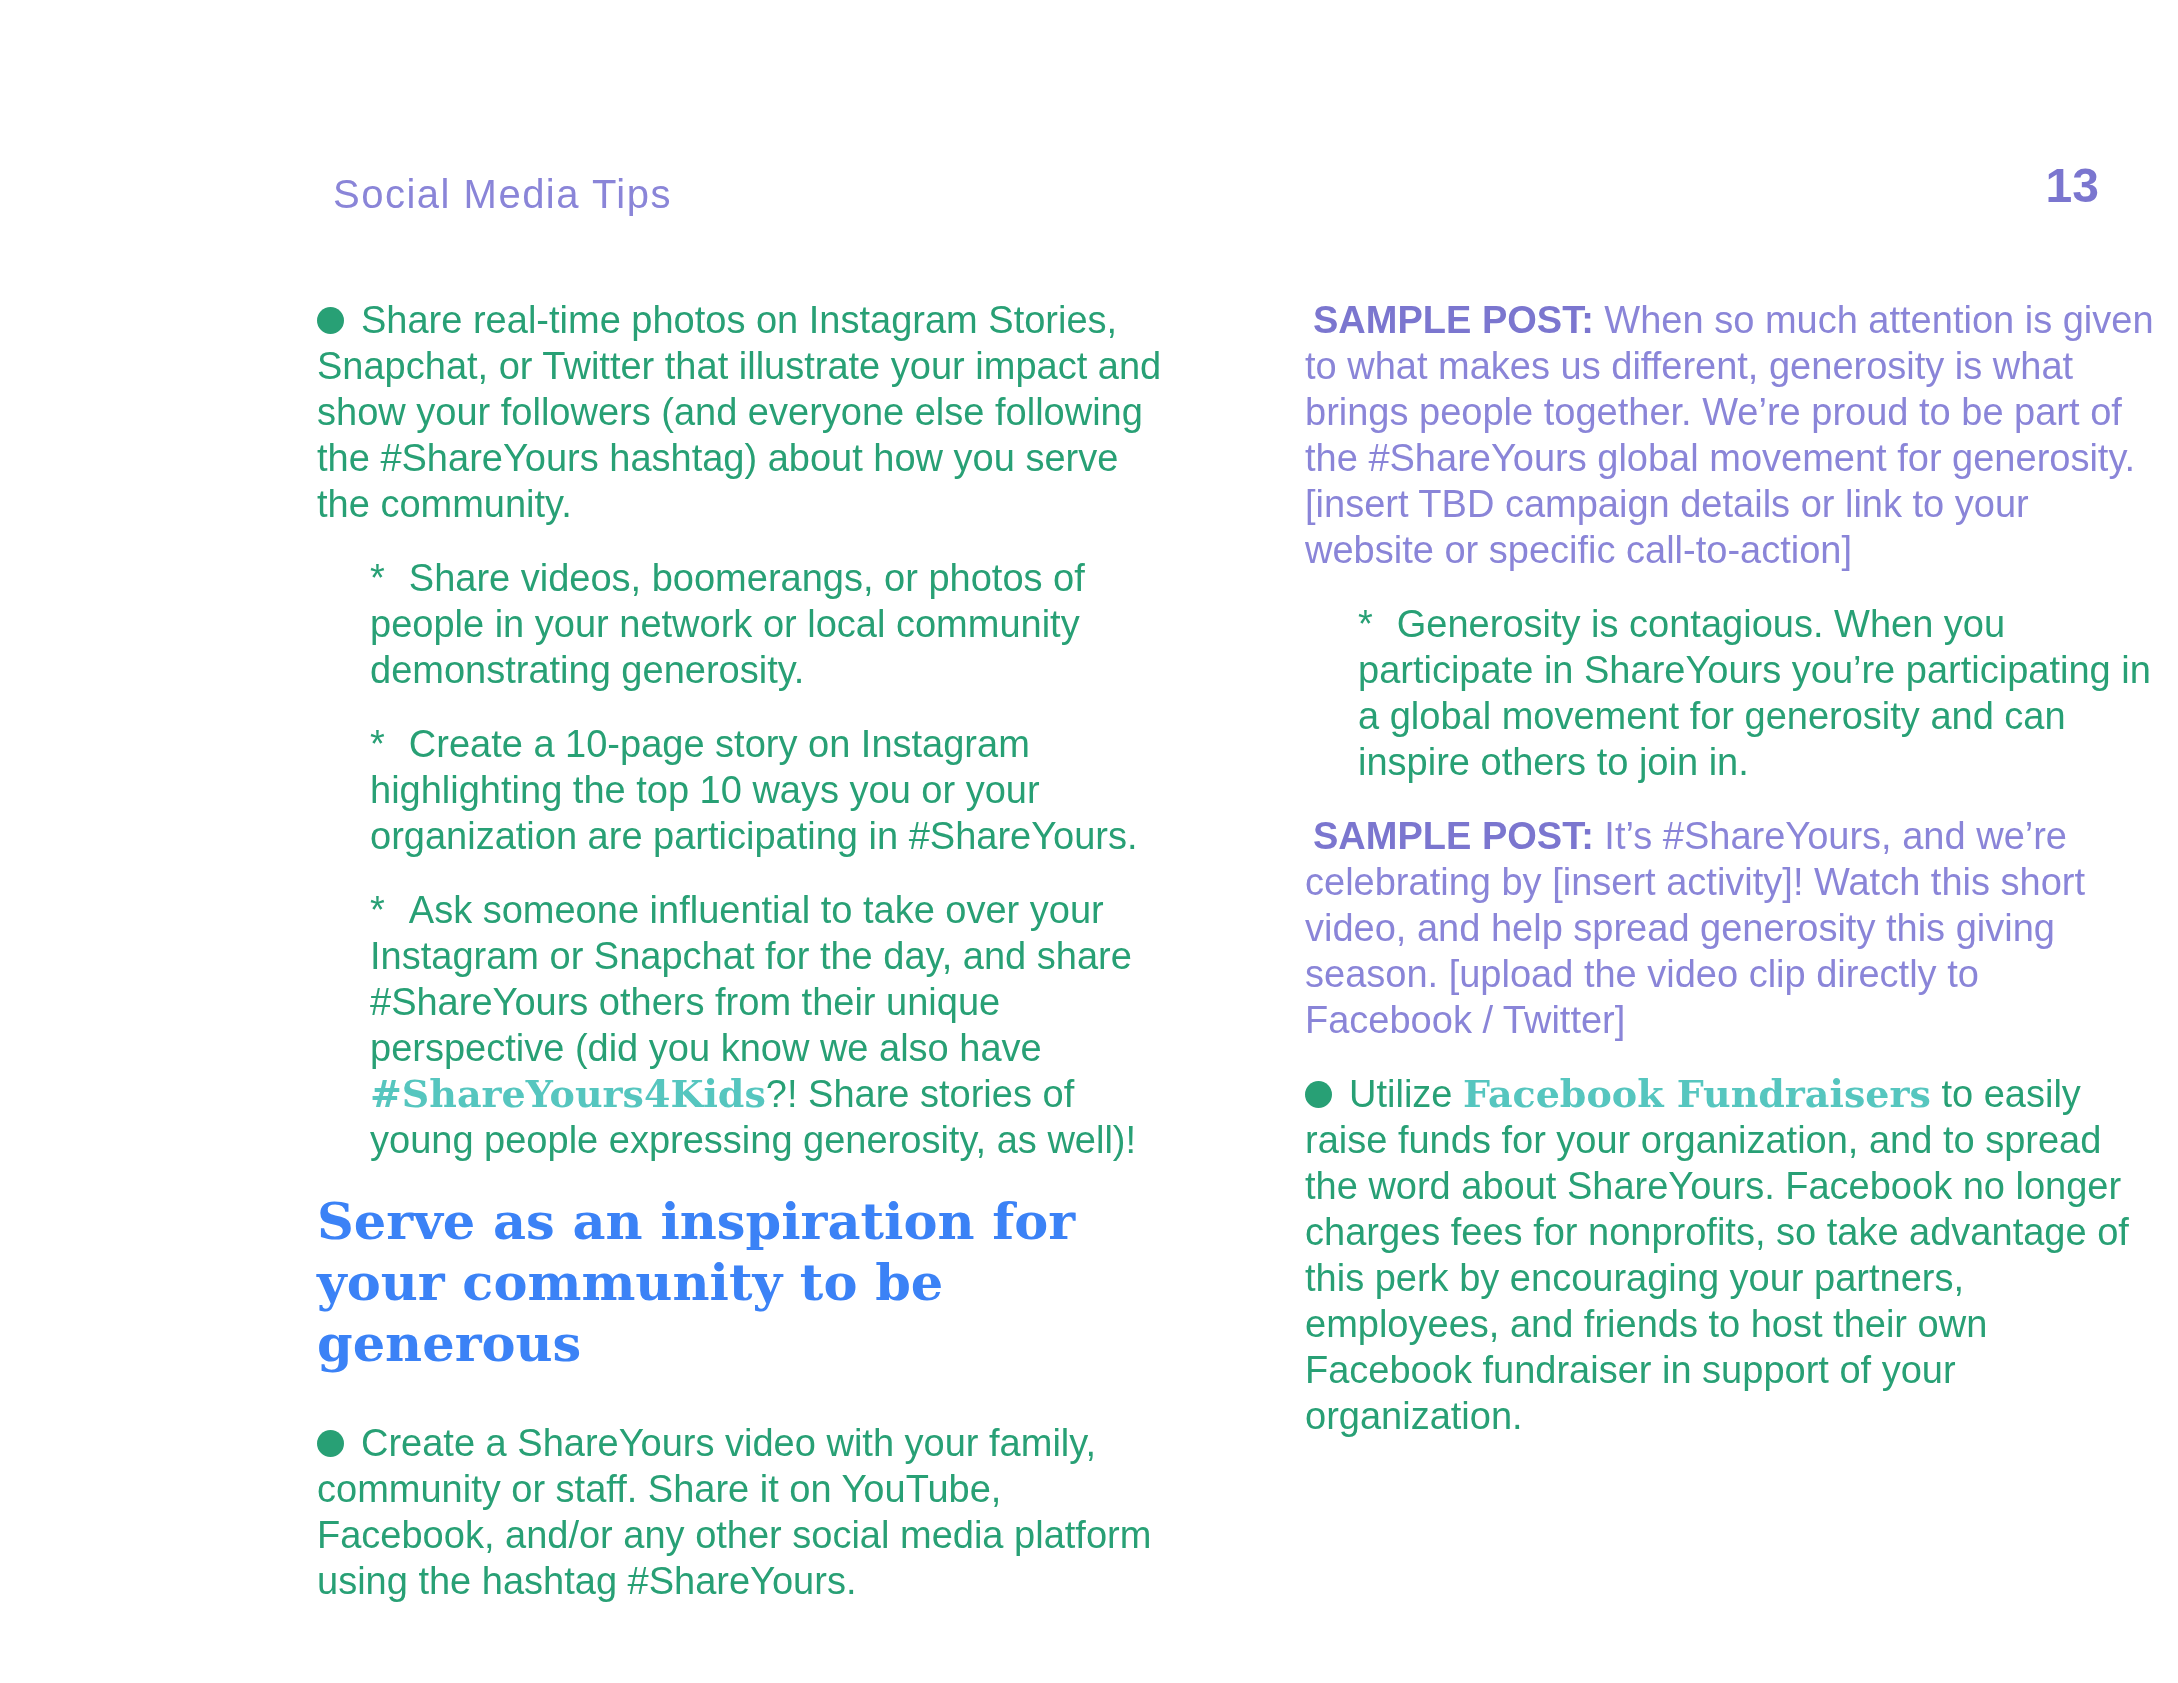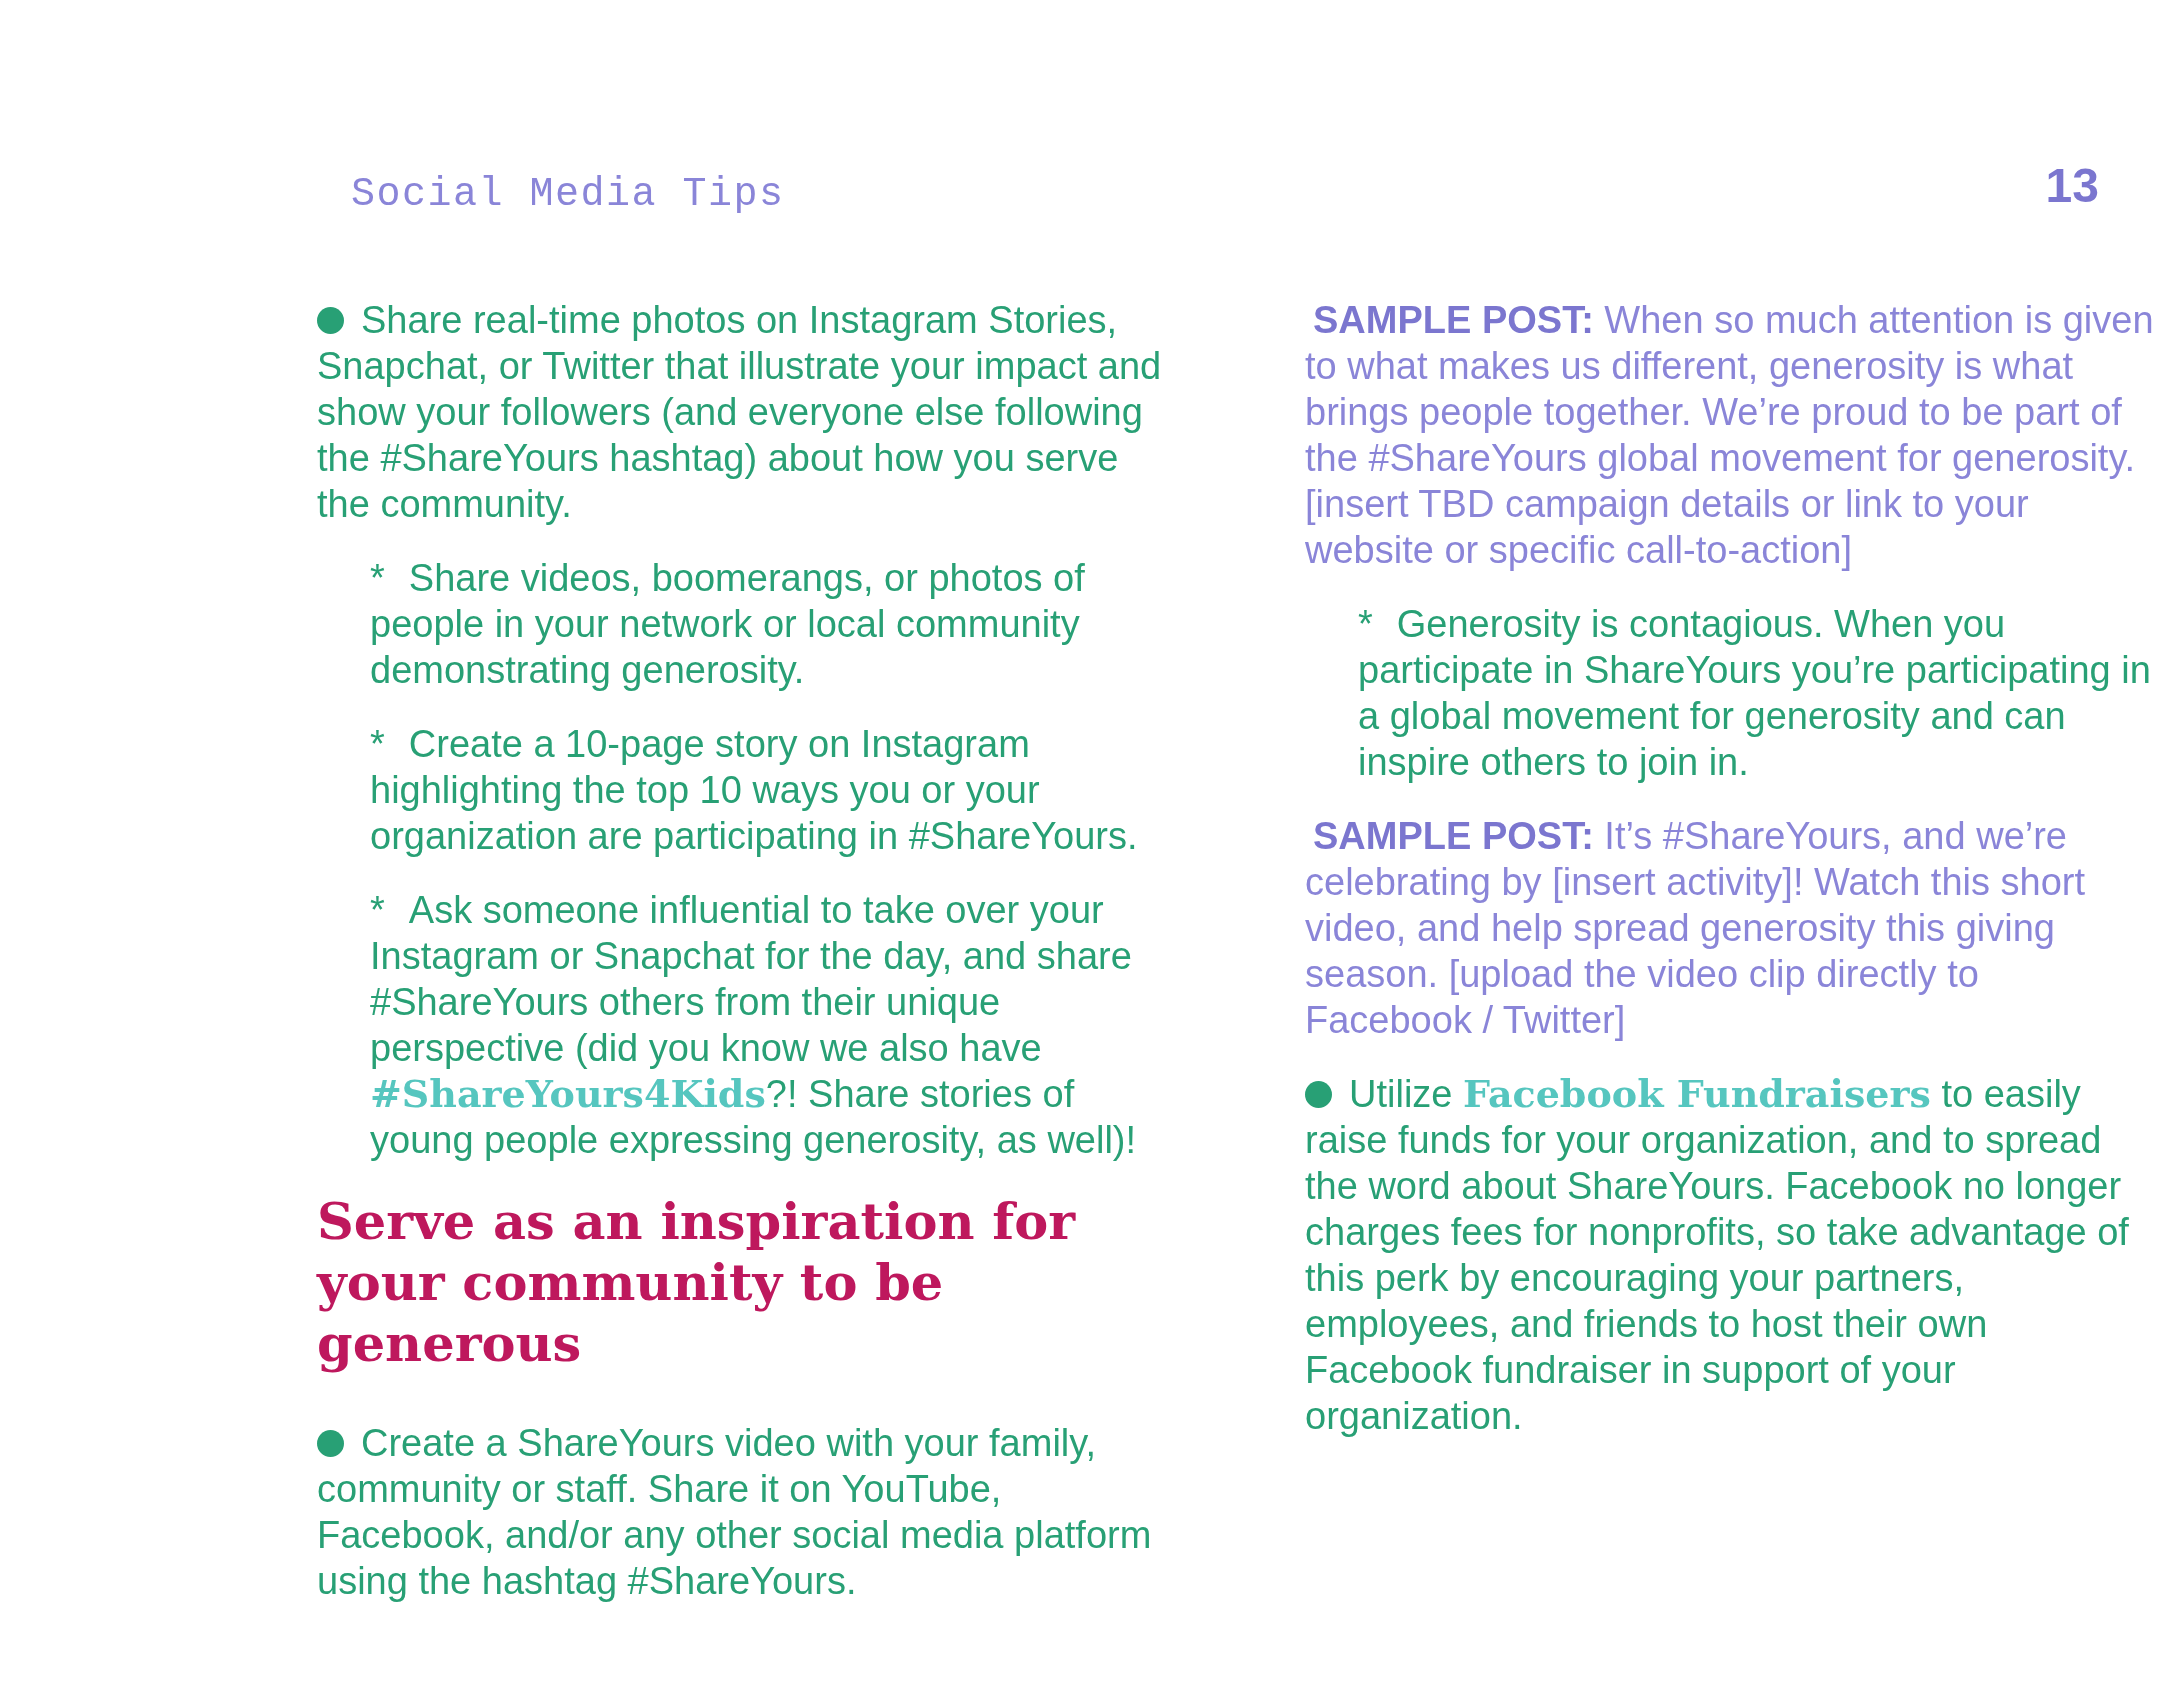--- a/index.html
+++ b/index.html
@@ -7,23 +7,23 @@
   .page {
     position: relative;
     width: 2178px;
     height: 1683px;
     background: #ffffff;
     font-family: "Liberation Sans", sans-serif;
     overflow: hidden;
   }
   .doc-header-title {
     position: absolute;
-    left: 351px;
+    left: 333px;
     top: 172px;
-    font-family: Liberation Mono, monospace;
+    font-family: Liberation Sans, sans-serif;
     font-size: 40px;
     letter-spacing: 1.5px;
     color: #8a85d8;
   }
   .page-number {
     position: absolute;
     right: 79px;
     top: 158px;
     font-family: Liberation Sans, sans-serif;
     font-weight: bold;
@@ -48,21 +48,21 @@
     background: #28a075;
     margin-right: 17px;
     vertical-align: -1px;
   }
   .ast { margin-right: 24px; }
   .heading {
     font-family: "DejaVu Serif", serif;
     font-weight: bold;
     font-size: 51px;
     line-height: 61px;
-    color: #be185d;
+    color: #3b82f6;
     margin: 21px 0 46px 0;
   }
   .purple-text { color: #8a85d8; }
   .sample-label { font-weight: bold; color: #7b76cf; margin-left: 8px; }
   .accent {
     font-family: "DejaVu Serif", serif;
     font-weight: bold;
     color: #56c6bf;
   }
 </style>

